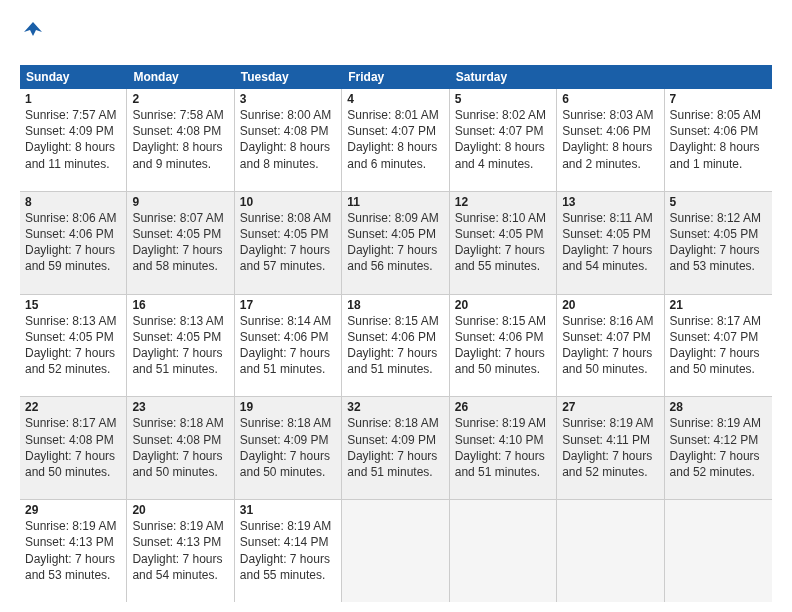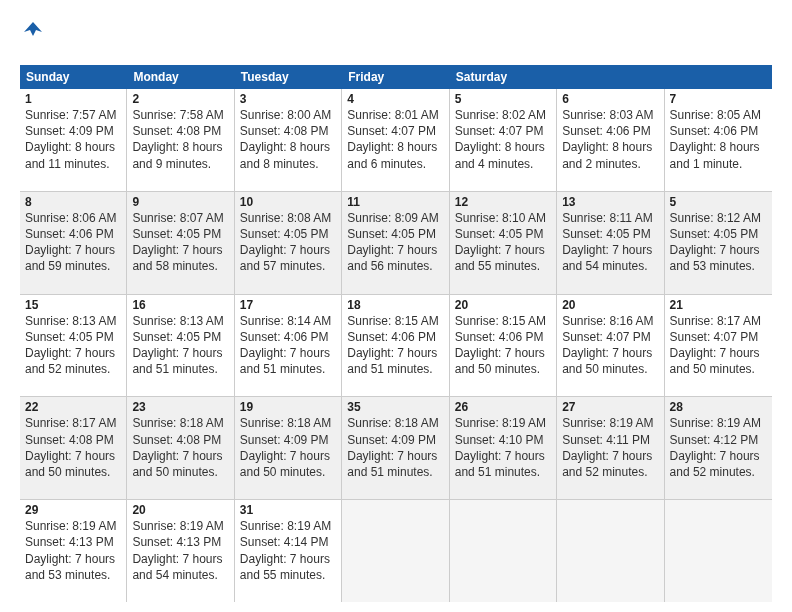--- a/index.html
+++ b/index.html
@@ -250,21 +250,21 @@
           </div>
           <div class="cal-cell shaded">
             <span class="day-num">23</span>
             <div class="day-info">Sunrise: 8:18 AM<br>Sunset: 4:08 PM<br>Daylight: 7 hours and 50 minutes.</div>
           </div>
           <div class="cal-cell shaded">
             <span class="day-num">19</span>
             <div class="day-info">Sunrise: 8:18 AM<br>Sunset: 4:09 PM<br>Daylight: 7 hours and 50 minutes.</div>
           </div>
           <div class="cal-cell shaded">
-            <span class="day-num">35</span>
+            <span class="day-num">32</span>
             <div class="day-info">Sunrise: 8:18 AM<br>Sunset: 4:09 PM<br>Daylight: 7 hours and 51 minutes.</div>
           </div>
           <div class="cal-cell shaded">
             <span class="day-num">26</span>
             <div class="day-info">Sunrise: 8:19 AM<br>Sunset: 4:10 PM<br>Daylight: 7 hours and 51 minutes.</div>
           </div>
           <div class="cal-cell shaded">
             <span class="day-num">27</span>
             <div class="day-info">Sunrise: 8:19 AM<br>Sunset: 4:11 PM<br>Daylight: 7 hours and 52 minutes.</div>
           </div>

